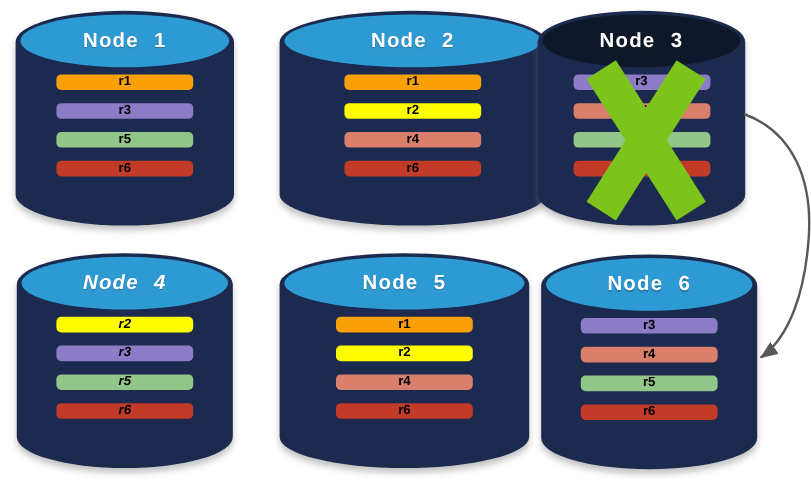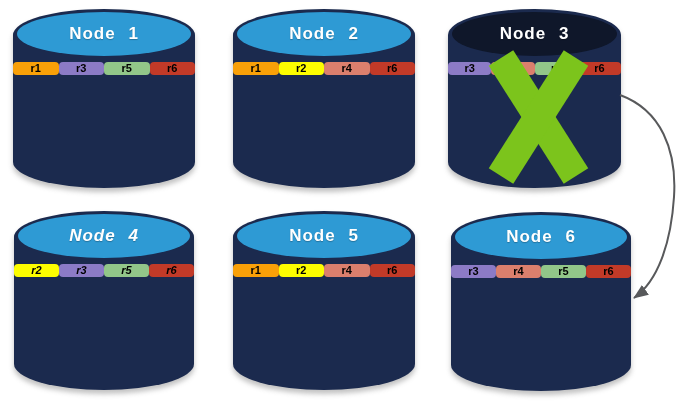--- a/index.html
+++ b/index.html
@@ -40,22 +40,23 @@
     font-size: 17px;
     letter-spacing: 1px;
     word-spacing: 7px;
     text-shadow: 0 1px 1px rgba(0,0,0,0.25);
     white-space: nowrap;
   }
   .bars {
     position: absolute;
     top: 53px; left: 0; right: 0;
     display: flex;
-    flex-direction: row;
+    flex-direction: column;
     align-items: center;
+    gap: 11px;
   }
   .bar {
     width: 114px;
     height: 13px;
     border-radius: 4px;
     text-align: center;
     line-height: 13px;
     font-size: 11px;
     font-weight: bold;
     color: #000000;
@@ -79,21 +80,21 @@
       <span class="node-title">Node 1</span>
     </div>
     <div class="bars">
       <div class="bar" style="background: rgb(249, 160, 8);">r1</div>
       <div class="bar" style="background: rgb(140, 123, 198);">r3</div>
       <div class="bar" style="background: rgb(146, 198, 137);">r5</div>
       <div class="bar" style="background: rgb(194, 58, 40);">r6</div>
     </div>
   </div>
 
-  <div class="node" style="left:233px; top:9px; width:182px;">
+  <div class="node" style="left:233px; top:9px; width:182px;padding-left:40px;">
     <div class="cyl-body" style="background: rgb(27, 42, 78);"></div>
     <div class="cyl-top" style="background: rgb(46, 154, 212);">
       <span class="node-title">Node 2</span>
     </div>
     <div class="bars">
       <div class="bar" style="background: rgb(249, 160, 8);">r1</div>
       <div class="bar" style="background: rgb(253, 253, 0);">r2</div>
       <div class="bar" style="background: rgb(219, 127, 109);">r4</div>
       <div class="bar" style="background: rgb(194, 58, 40);">r6</div>
     </div>
@@ -118,21 +119,21 @@
       <span class="node-title">Node 4</span>
     </div>
     <div class="bars">
       <div class="bar" style="background: rgb(253, 253, 0);">r2</div>
       <div class="bar" style="background: rgb(140, 123, 198);">r3</div>
       <div class="bar" style="background: rgb(146, 198, 137);">r5</div>
       <div class="bar" style="background: rgb(194, 58, 40);">r6</div>
     </div>
   </div>
 
-  <div class="node" style="left:233px; top:211px; width:182px;">
+  <div class="node" style="left:233px; top:211px; width:208px;">
     <div class="cyl-body" style="background: rgb(27, 42, 78);"></div>
     <div class="cyl-top" style="background: rgb(46, 154, 212);">
       <span class="node-title">Node 5</span>
     </div>
     <div class="bars">
       <div class="bar" style="background: rgb(249, 160, 8);">r1</div>
       <div class="bar" style="background: rgb(253, 253, 0);">r2</div>
       <div class="bar" style="background: rgb(219, 127, 109);">r4</div>
       <div class="bar" style="background: rgb(194, 58, 40);">r6</div>
     </div>

